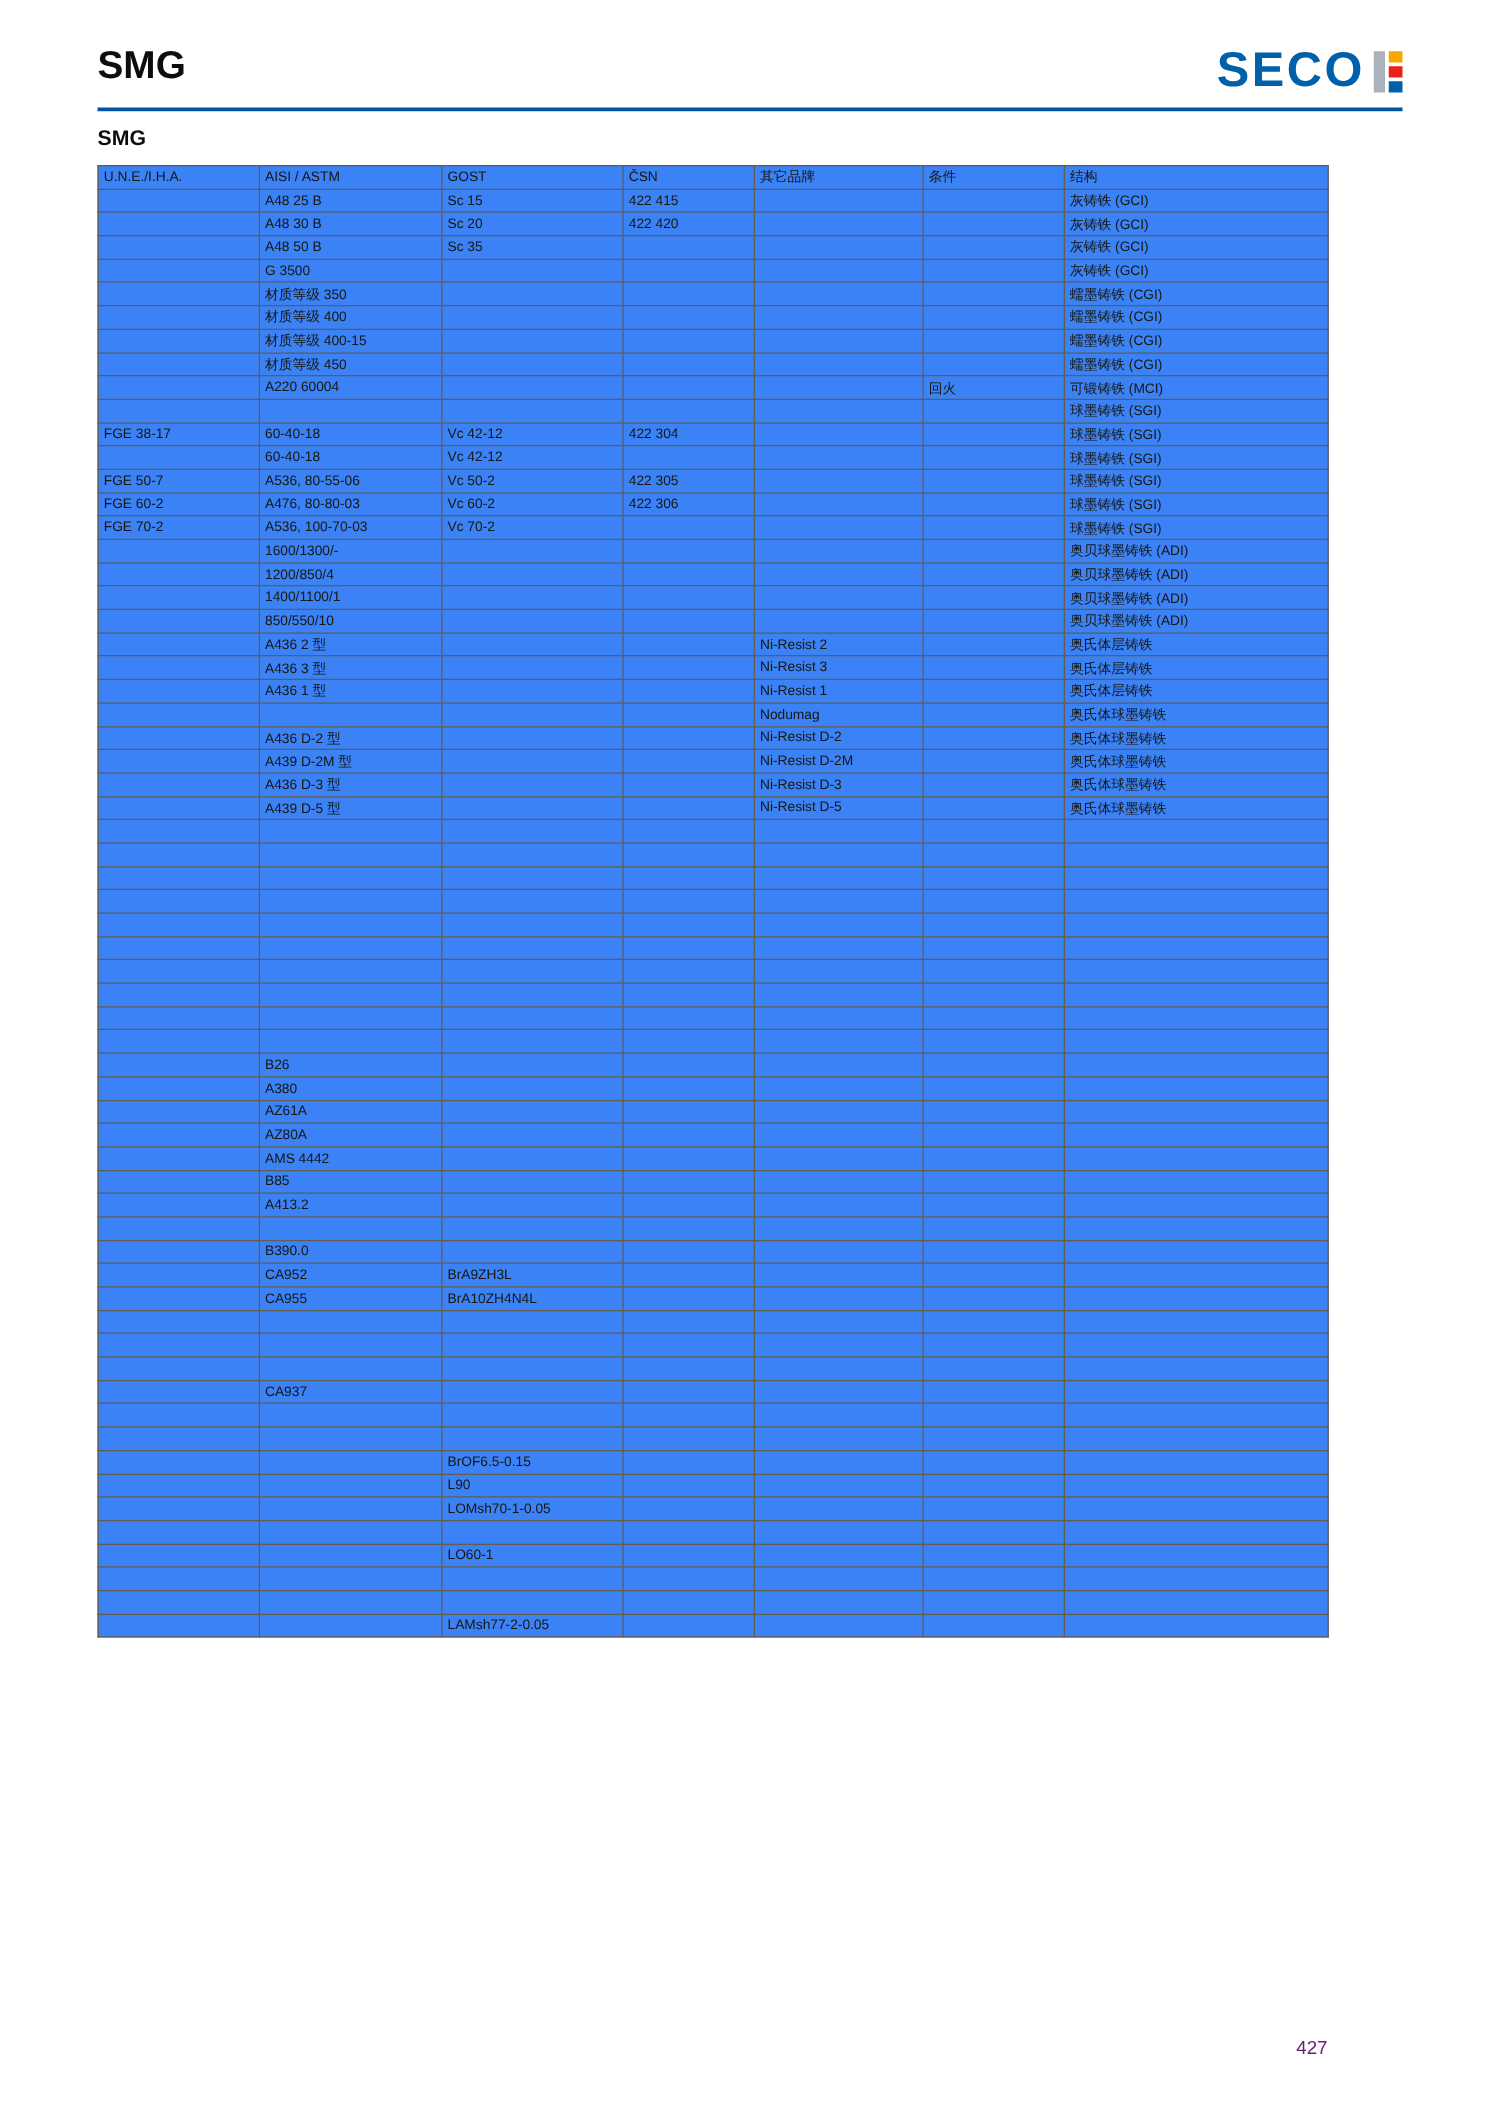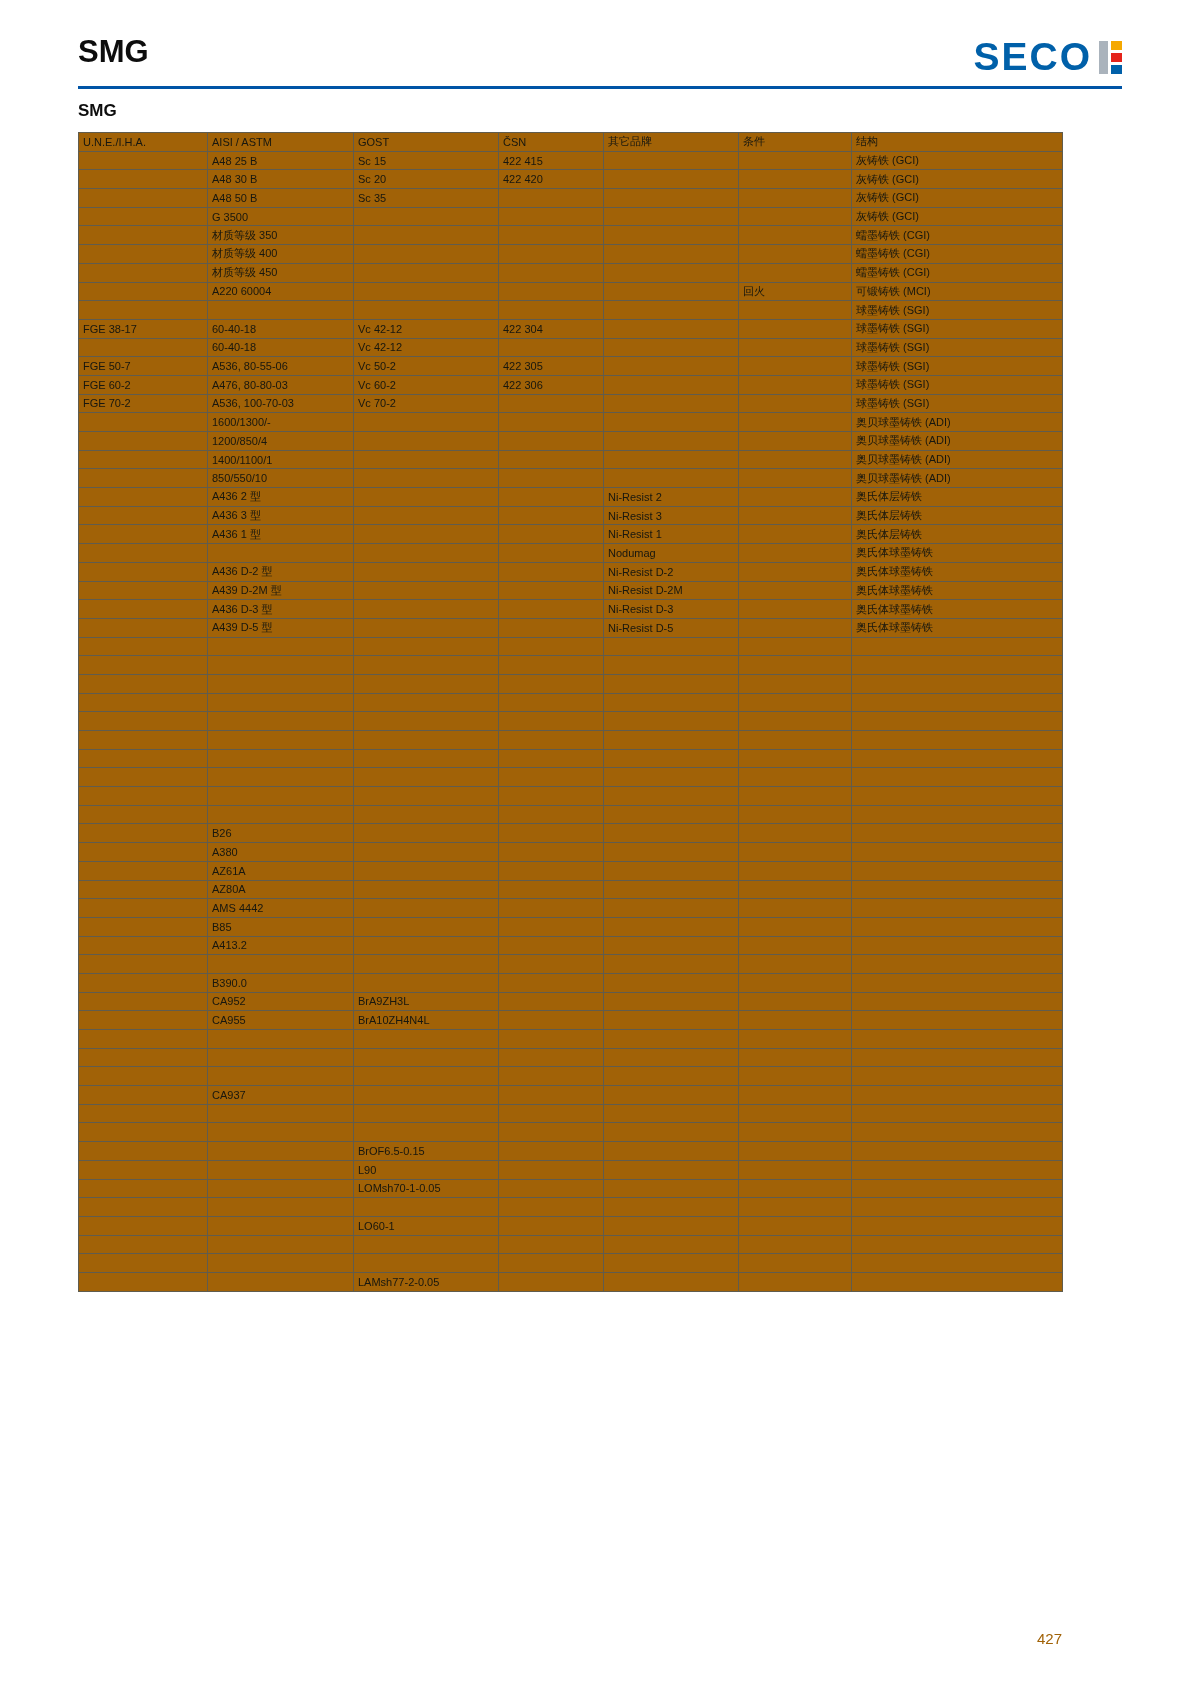--- a/index.html
+++ b/index.html
@@ -33,38 +33,38 @@
   }
 
   .section-title {
     position:absolute; left:78px; top:101px;
     font-size:17px; font-weight:bold; color:#0d0d0d;
   }
 
   .table-wrap { position:absolute; left:78px; top:132px; }
   table.xref {
     width:984px; border-collapse:collapse; table-layout:fixed;
-    background:#a16207; font-size:11px;
+    background:#3b82f6; font-size:11px;
   }
   table.xref th, table.xref td {
     border:1px solid #605c4e;
     height:18.7px;
     padding:0 4px;
     text-align:left;
     vertical-align:middle;
     font-weight:normal;
     white-space:nowrap;
     overflow:hidden;
     color:#17170f;
   }
   table.xref th { color:#17170f; }
 
   .page-number {
     position:absolute; top:1630px; right:138px;
-    font-size:15px; color:#a16207;
+    font-size:15px; color:#701a75;
   }
 </style>
 </head>
 <body>
 
 <div class="page">
 
   <div class="page-title">SMG</div>
 
   <div class="logo">
@@ -155,20 +155,29 @@
             <td></td>
             <td>材质等级 400</td>
             <td></td>
             <td></td>
             <td></td>
             <td></td>
             <td>蠕墨铸铁 (CGI)</td>
           </tr>
           <tr>
             <td></td>
+            <td>材质等级 400-15</td>
+            <td></td>
+            <td></td>
+            <td></td>
+            <td></td>
+            <td>蠕墨铸铁 (CGI)</td>
+          </tr>
+          <tr>
+            <td></td>
             <td>材质等级 450</td>
             <td></td>
             <td></td>
             <td></td>
             <td></td>
             <td>蠕墨铸铁 (CGI)</td>
           </tr>
           <tr>
             <td></td>
             <td>A220 60004</td>

